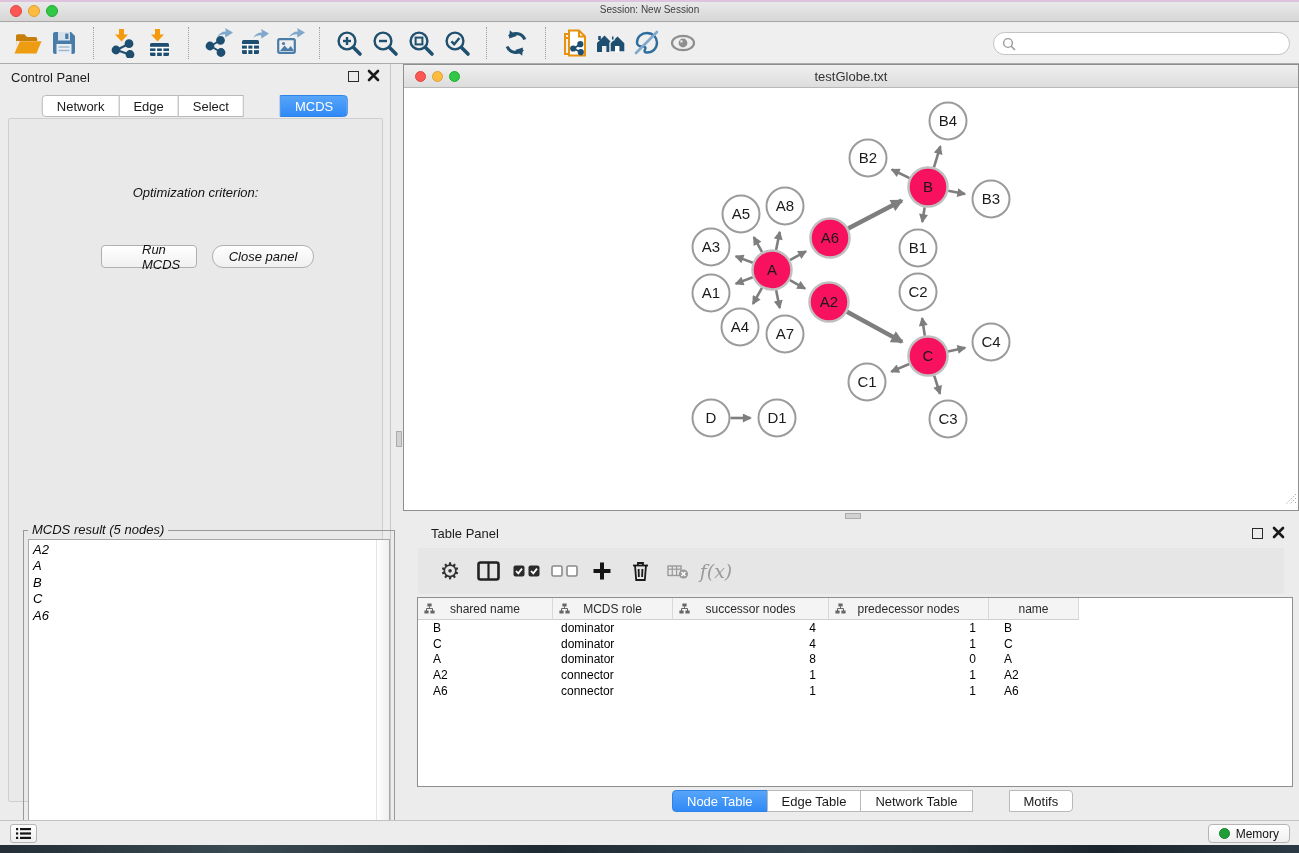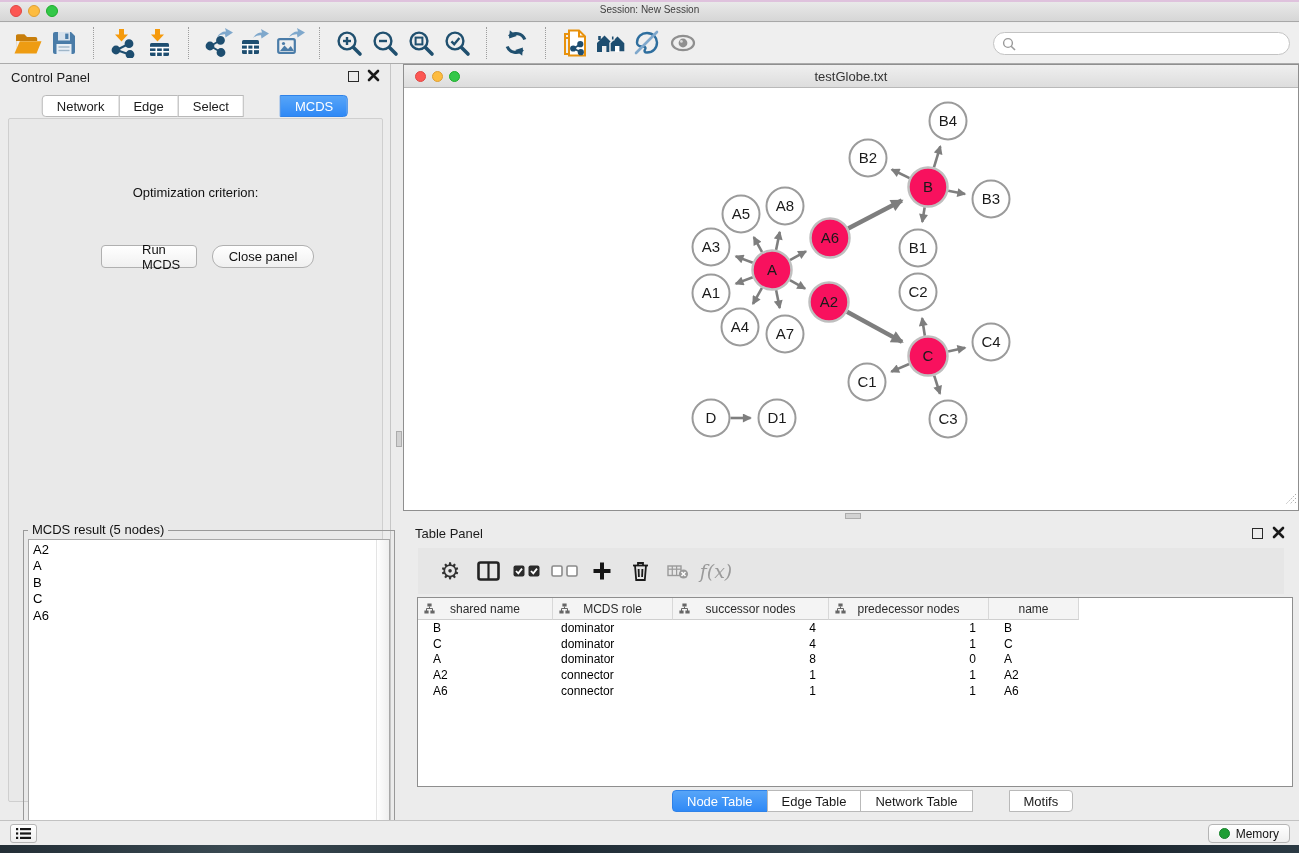--- a/index.html
+++ b/index.html
@@ -37,21 +37,21 @@
   .pclose { position:absolute; top:5px; width:13px; height:13px; }
   .pclose svg { display:block; }
   .cp-tabs { position:absolute; top:31px; left:50%; transform:translateX(-50%);
     display:flex; white-space:nowrap; }
   .seg { border:1px solid #B9B9B9; background:#FFF; height:22px; line-height:21px;
     font-size:13px; padding:0 14px; margin-left:-1px; color:#1A1A1A; }
   .seg:first-child { border-radius:4px 0 0 4px; margin-left:0; }
   .seg:last-child { border-radius:0 4px 4px 0;margin-left:36px; }
   .seg.active { background:linear-gradient(#57A5F8,#2F89F6); border-color:#2F82E8; color:#FFF; }
   .cp-content { position:absolute; left:8px; top:54px; width:375px; height:684px;
-    background:#E9E9E9; border:1px solid #CFCFCF; border-radius:2px; }
+    background:#E9E9E9; border:1px solid #CFCFCF; border-radius:2px;font-style:italic; }
   .opt-label { position:absolute; left:0; right:0; top:66px; text-align:center; font-size:13px; color:#111; }
   .combo { position:absolute; left:43px; top:92px; width:313px; height:23px;
     background:#FFF; border:1px solid #B5B5B5; border-radius:4px;
     font-size:13px; line-height:21px; padding-left:9px; color:#111; }
   .combo .stepper { position:absolute; right:-1px; top:-1px; width:21px; height:23px;
     background:linear-gradient(#6FB5FB,#2E8BF7); border-radius:0 4px 4px 0;
     display:flex; flex-direction:column; align-items:center; justify-content:center; }
   .combo .stepper span { color:#FFF; font-size:6.5px; line-height:6.5px; }
   .btn { position:absolute; height:23px; background:linear-gradient(#FFFFFF,#F0F0F0);
     border:1px solid #B0B0B0; border-radius:4px; font-size:13px; color:#111;
@@ -79,21 +79,21 @@
   .ntl.yel { left:28px; background:#FDBC40; border:1px solid #DE9F34; }
   .ntl.grn { left:45px; background:#33C748; border:1px solid #1DAD2B; }
   .netcanvas { position:absolute; left:0; top:23px; right:0; bottom:0; background:#FFF; }
   .grip { position:absolute; right:1px; bottom:1px; }
   .vhandle { position:absolute; left:396px; top:431px; width:6px; height:16px;
     background:#D2D2D2; border:1px solid #ACACAC; }
   .hhandle { position:absolute; left:845px; top:513px; width:16px; height:6px;
     background:#D2D2D2; border:1px solid #ACACAC; }
   
   .tpanel { position:absolute; left:403px; top:520px; width:896px; height:300px; background:#ECECEC; }
-  .tpanel .ptitle { left:12px; }
+  .tpanel .ptitle { left:28px; }
   .ttoolbar { position:absolute; left:15px; top:28px; width:866px; height:46px;
     background:#E6E6E6; display:flex; align-items:center; padding-left:13px; }
   .ttb-icon { width:38px; height:36px; display:flex; align-items:center; justify-content:center; flex:0 0 auto; }
   .gear-glyph { font-size:23px; color:#333; line-height:1; }
   .fx { font-family:"DejaVu Serif", serif; font-style:italic; color:#9A9A9A; font-size:19px; }
   .dtable { position:absolute; left:14px; top:77px; width:876px; height:190px;
     background:#FFF; border:1px solid #8E8E8E; overflow:hidden; }
   .thead { display:flex; height:22px; }
   .th { position:relative; background:#F4F4F4; border-right:1px solid #D8D8D8; border-bottom:1px solid #CFCFCF;
     display:flex; align-items:center; justify-content:center; font-size:12px; color:#2B2B2B; flex:0 0 auto; }

